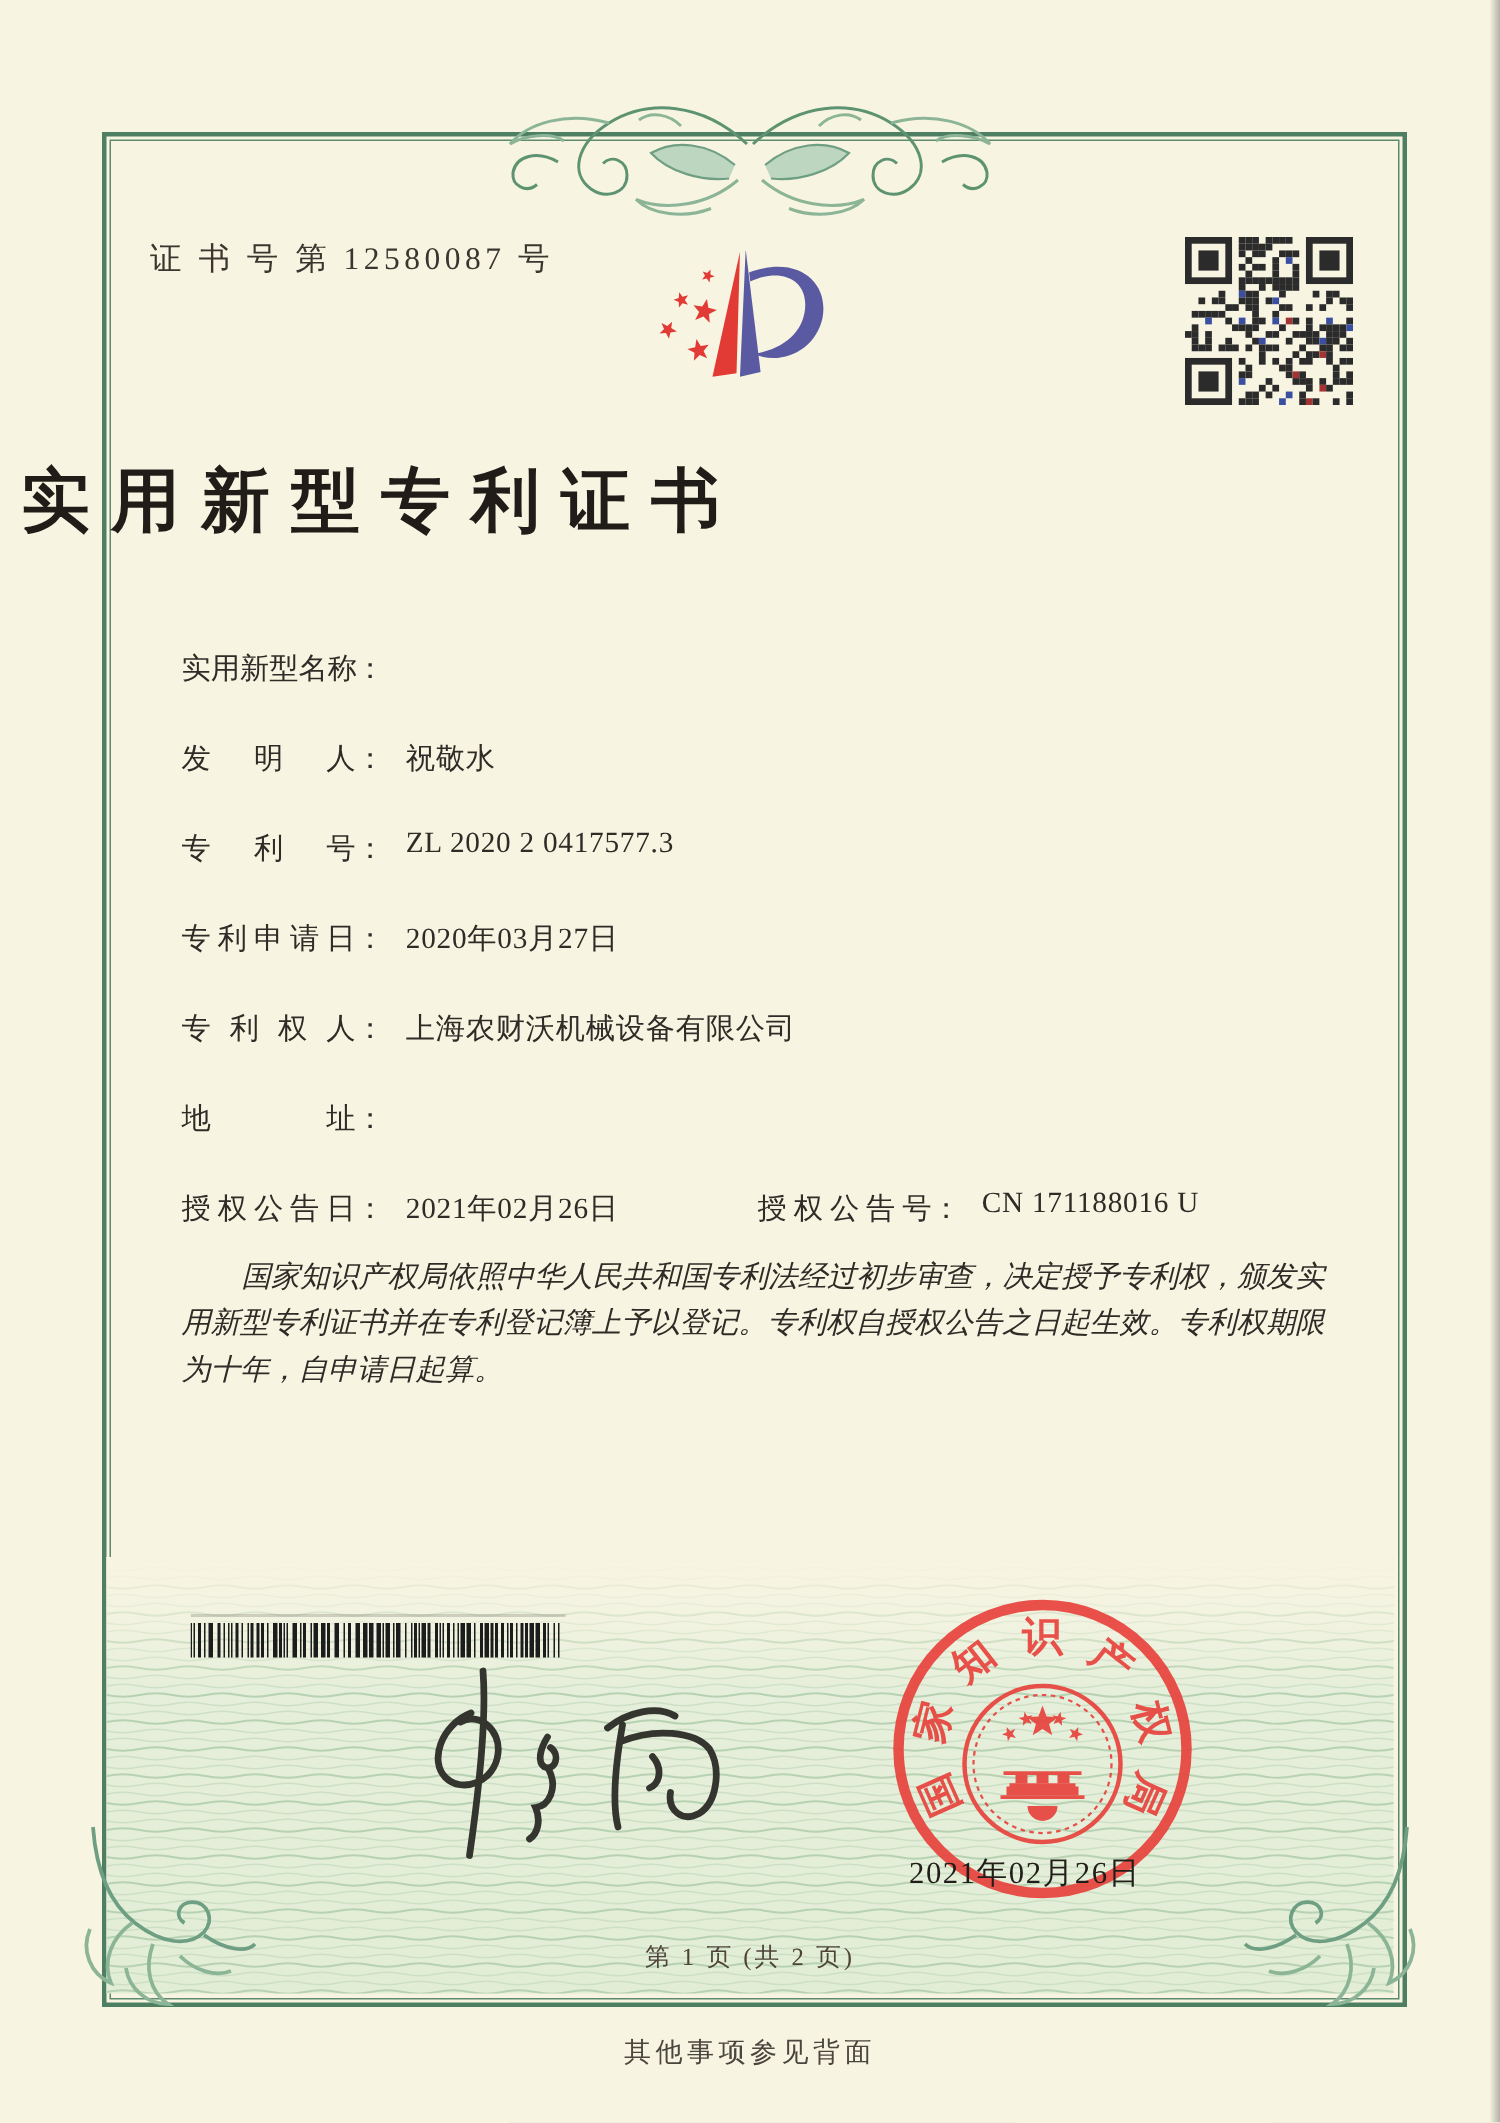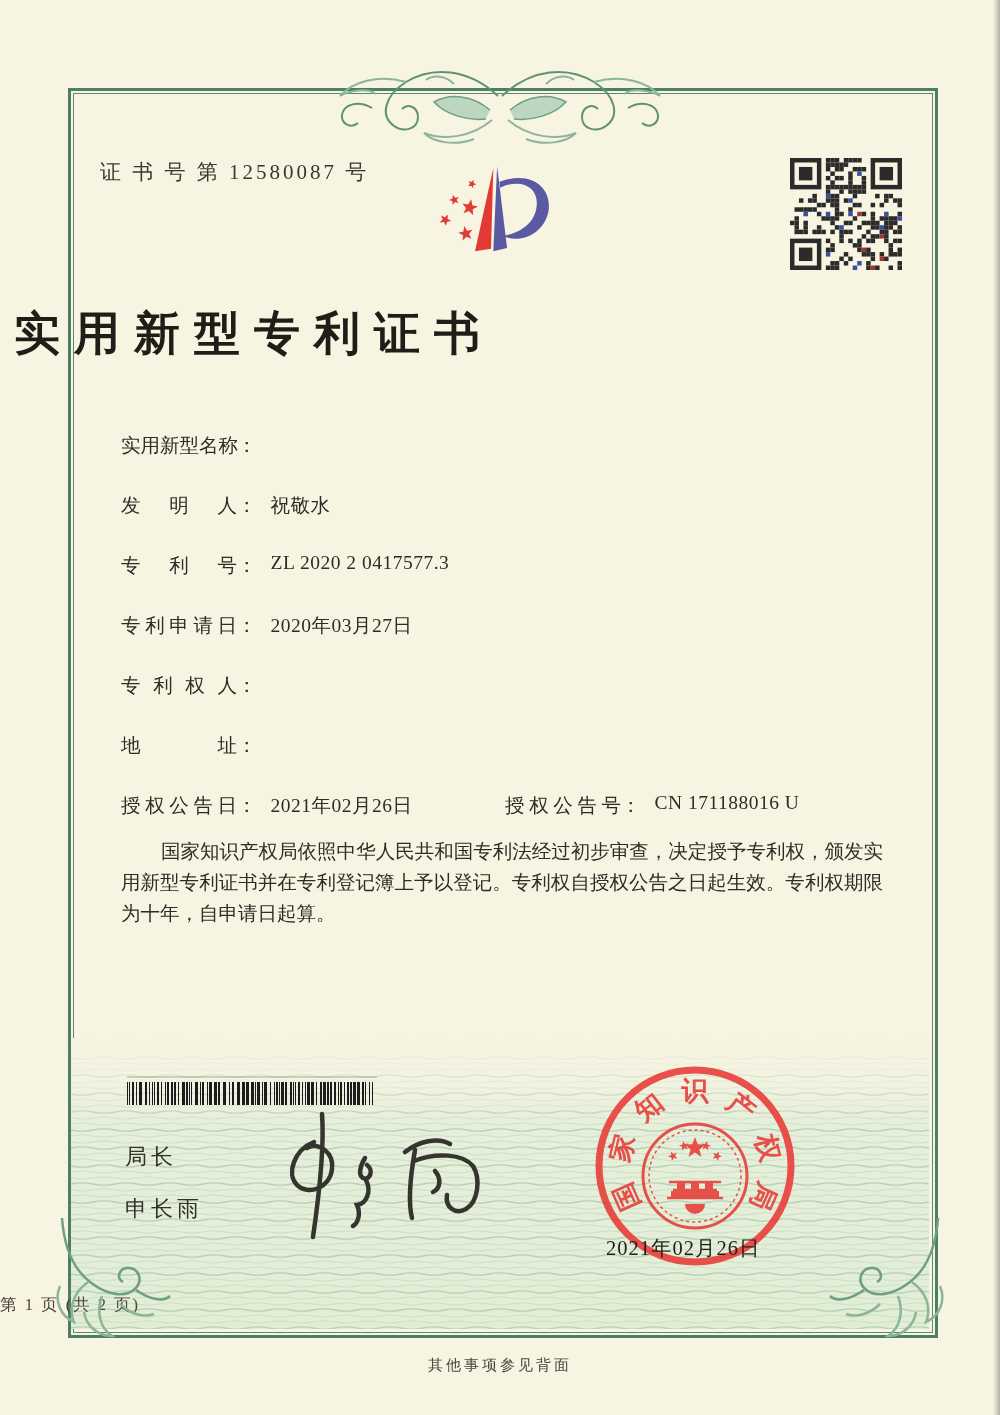--- a/index.html
+++ b/index.html
@@ -27,34 +27,34 @@
     font-size:46px;font-weight:700;letter-spacing:14px;text-indent:14px;color:#201d19;}
   .fields{position:absolute;left:121px;top:432px;width:760px;}
   .frow{position:relative;height:60px;font-size:19.5px;display:flex;align-items:flex-start;}
   .flabel{display:inline-flex;justify-content:space-between;width:116px;flex:none;color:#2f2b26;}
   .fcolon{flex:none;margin-right:14px;}
   .fvalue{letter-spacing:.5px;}
   .grant-row{display:flex;}
   .pair{display:flex;font-size:19.5px;}
   .pair.first{width:384px;flex:none;}
   .paras{position:absolute;left:121px;top:836px;width:762px;
-    font-size:19.5px;line-height:31px;text-align:justify;color:#2f2b26;}
+    font-size:19.5px;line-height:31px;text-align:justify;color:#2f2b26;font-style:italic;}
   .paras p{margin:0;text-indent:40px;}
   .barcode{position:absolute;left:127px;top:1076px;}
   .signatory{position:absolute;left:125px;top:1142px;font-size:22px;color:#34302a;}
   .signatory .t{margin-bottom:22px;letter-spacing:4px;}
   .signatory .n{letter-spacing:4px;}
   .signature{position:absolute;left:262px;top:1108px;}
   .seal{position:absolute;left:593px;top:1064px;width:204px;height:204px;opacity:.92;}
   .seal-date{position:absolute;left:606px;top:1234px;width:190px;font-size:20.5px;
     letter-spacing:1px;color:#211e1a;}
-  .page-no{position:absolute;left:0;top:1294px;width:100%;
+  .page-no{position:absolute;left:0;top:1294px;width:100%;text-align:center;
     font-size:16.5px;letter-spacing:2px;color:#4d4339;}
   .back-note{position:absolute;left:0;top:1356px;width:100%;text-align:center;
-    font-size:15px;letter-spacing:3px;color:#4a453d;}
+    font-size:18px;letter-spacing:3px;color:#4a453d;}
   .orn-top{position:absolute;left:310px;top:40px;}
   .orn-bl{position:absolute;left:42px;top:1216px;}
   .orn-br{position:absolute;left:828px;top:1216px;transform:scaleX(-1);}
 </style>
 </head>
 <body>
 
 <div class="page">
 
   <div class="frame">
@@ -384,20 +384,21 @@
         <span class="fvalue">2020年03月27日</span>
       </div>
       <div class="frow">
         <span class="flabel jlabel">
           <span>专</span>
           <span>利</span>
           <span>权</span>
           <span>人</span>
         </span>
         <span class="fcolon">：</span>
+        <span class="fvalue">上海农财沃机械设备有限公司</span>
       </div>
       <div class="frow">
         <span class="flabel jlabel">
           <span>地</span>
           <span>址</span>
         </span>
         <span class="fcolon">：</span>
       </div>
     </div>
 
@@ -498,24 +499,20 @@
       <rect x="220" y="6" width="2" height="23" fill="#1c1c1c"></rect>
       <rect x="223" y="6" width="2" height="23" fill="#1c1c1c"></rect>
       <rect x="226" y="6" width="3" height="23" fill="#1c1c1c"></rect>
       <rect x="230" y="6" width="3" height="23" fill="#1c1c1c"></rect>
       <rect x="235" y="6" width="2" height="23" fill="#1c1c1c"></rect>
       <rect x="238" y="6" width="1" height="23" fill="#1c1c1c"></rect>
       <rect x="242" y="6" width="1" height="23" fill="#1c1c1c"></rect>
       <rect x="245" y="6" width="1" height="23" fill="#1c1c1c"></rect>
     </svg>
 
-  <div class="signatory">
-    <div class="t">局长</div>
-    <div class="n">申长雨</div>
-  </div>
 
   <svg class="signature" width="250" height="135" viewBox="0 0 250 135">
     <g fill="none" stroke="#35352f" stroke-width="4.5" stroke-linecap="round">
       <path d="M52,34 C32,42 24,66 35,77 C46,88 68,80 70,61 C72,45 57,33 45,40"></path>
       <path d="M60,6 C62,32 59,74 51,129"></path>
       <path d="M103,50 C98,58 96,67 101,70 C108,73 112,62 105,57"></path>
       <path d="M104,72 C110,84 104,96 95,97 C99,106 96,115 91,118"></path>
       <path d="M143,44 C157,33 176,29 188,36"></path>
       <path d="M153,42 C148,70 146,94 150,110"></path>
       <path d="M152,53 C174,44 201,46 211,58 C219,71 216,94 204,101 C193,107 183,99 185,87"></path>

